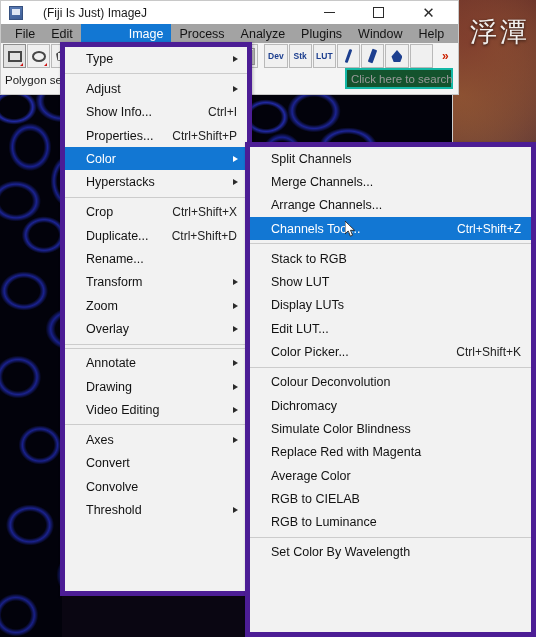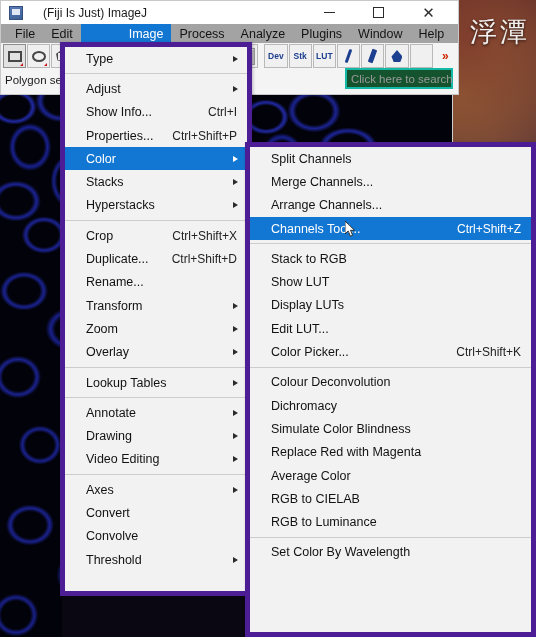--- a/index.html
+++ b/index.html
@@ -353,24 +353,20 @@
       </div>
       <div class="mi">
         <span>Properties...</span>
         <span class="accel">Ctrl+Shift+P</span>
       </div>
       <div class="mi hl">
         <span>Color</span>
         <span class="arrow"></span>
       </div>
       <div class="mi">
-        <span>Stacks</span>
-        <span class="arrow"></span>
-      </div>
-      <div class="mi">
         <span>Hyperstacks</span>
         <span class="arrow"></span>
       </div>
       <div class="sep"></div>
       <div class="mi">
         <span>Crop</span>
         <span class="accel">Ctrl+Shift+X</span>
       </div>
       <div class="mi">
         <span>Duplicate...</span>
@@ -385,24 +381,20 @@
       </div>
       <div class="mi">
         <span>Zoom</span>
         <span class="arrow"></span>
       </div>
       <div class="mi">
         <span>Overlay</span>
         <span class="arrow"></span>
       </div>
       <div class="sep"></div>
-      <div class="mi">
-        <span>Lookup Tables</span>
-        <span class="arrow"></span>
-      </div>
       <div class="sep"></div>
       <div class="mi">
         <span>Annotate</span>
         <span class="arrow"></span>
       </div>
       <div class="mi">
         <span>Drawing</span>
         <span class="arrow"></span>
       </div>
       <div class="mi">

